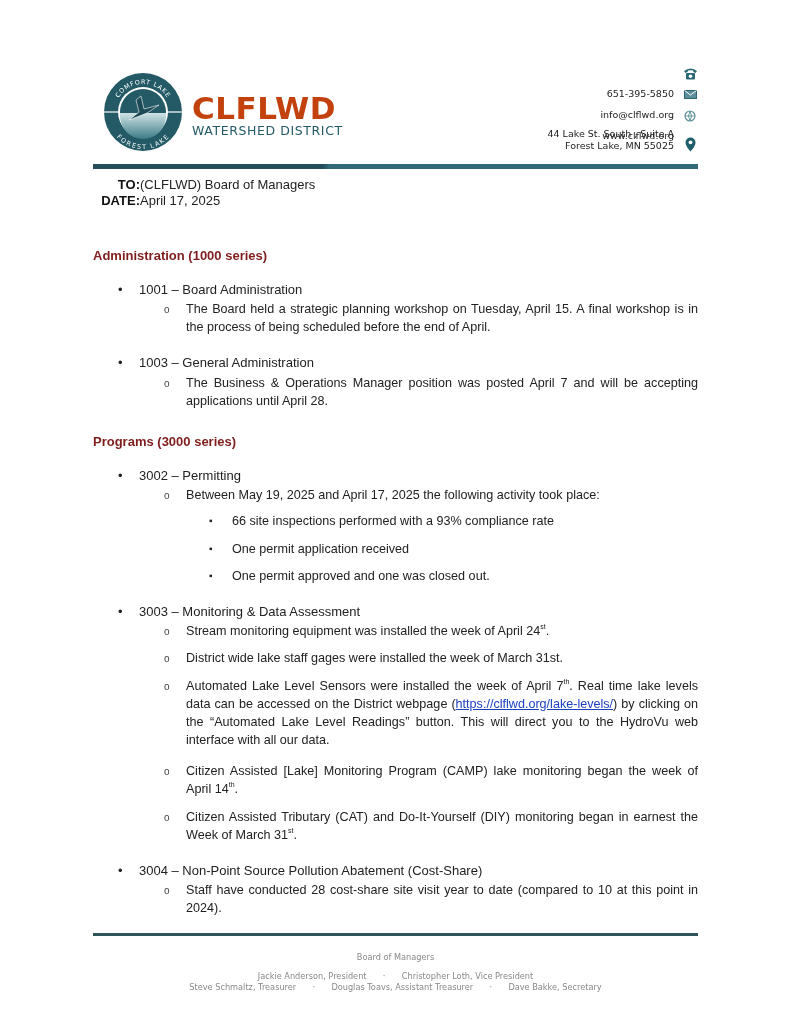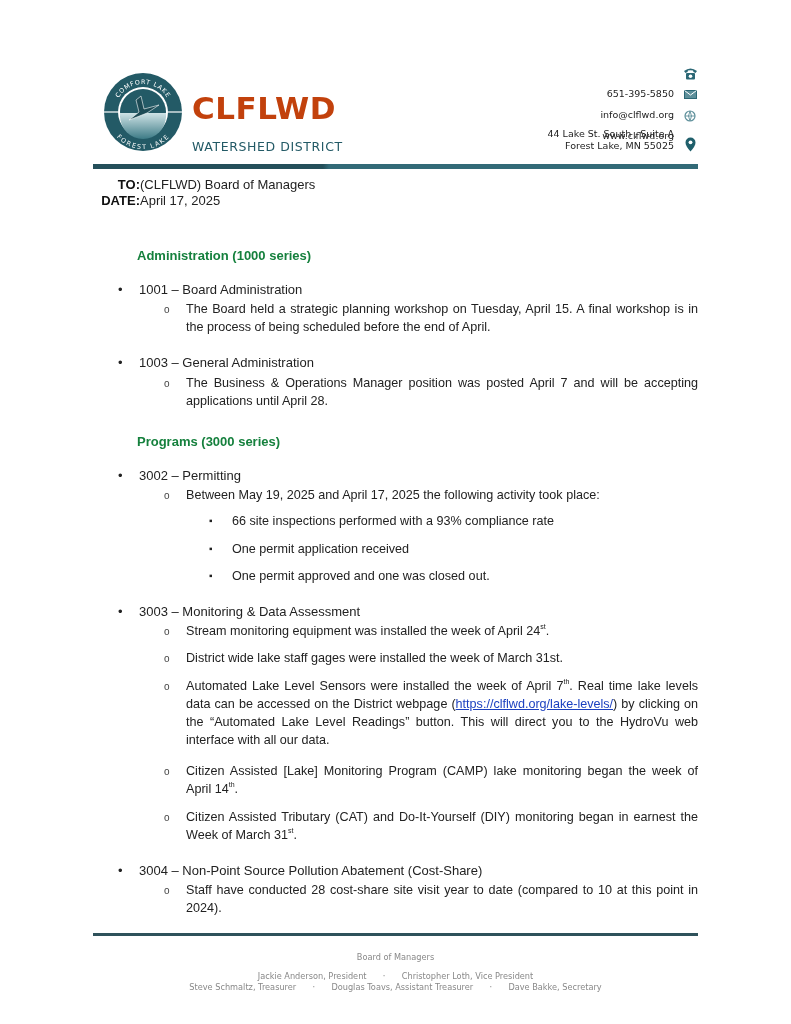--- a/index.html
+++ b/index.html
@@ -6,41 +6,41 @@
   body { width: 791px; height: 1024px; position: relative; overflow: hidden;
          font-family: "Liberation Sans", sans-serif; color: #222; }
   .page { position: absolute; left: 0; top: 0; width: 791px; height: 1024px; }
 
   
   .logo { position: absolute; left: 103px; top: 72px; width: 80px; height: 80px; }
   .brand { position: absolute; left: 192px; top: 92px; }
   .brand-name { font-family: "DejaVu Sans", sans-serif; font-weight: bold; font-size: 31px;
                 color: #c2410c; letter-spacing: 0.5px; line-height: 32px; }
   .brand-sub { font-family: "DejaVu Sans", sans-serif; font-size: 12.5px; color: #235a66;
-               letter-spacing: 0.6px; line-height: 14px; margin-top: 16px; }
+               letter-spacing: 0.6px; line-height: 14px; margin-top: 0px; }
 
   .contact { position: absolute; right: 93px; top: 63px; text-align: right;
              font-family: "DejaVu Sans", sans-serif; font-size: 9.5px; color: #222; }
   .contact-row { display: flex; justify-content: flex-end; align-items: center; height: 21px; }
   .contact-row .txt { margin-right: 8px; line-height: 12px; margin-top: 40px; }
   .contact-row.addr { height: 26px; align-items: flex-end; }
   .cicon { width: 16px; display: inline-flex; justify-content: center; align-items: center; }
 
   .rule-top { position: absolute; left: 93px; top: 164px; width: 605px; height: 5px;
               background: linear-gradient(to right, #244f5a 0%, #244f5a 38%, #326a77 39%, #326a77 100%); }
 
   
   .memo { position: absolute; left: 93px; top: 177px; font-size: 13px; line-height: 15.5px; }
   .memo-row { display: flex; }
   .memo-label { font-weight: bold; width: 47px; color: #111; text-align: right; }
   .memo-label.date { width: 47px; }
   .memo-val { color: #222; }
 
   
-  .section-title { position: absolute; left: 93px; font-weight: bold; font-size: 13px; color: #15803d; margin-left: 44px; }
+  .section-title { position: absolute; left: 93px; font-weight: bold; font-size: 13px; color: #7f1d1d; }
   .l1 { position: absolute; left: 118px; font-size: 13px; color: #222; display: flex; }
   .l1 .bullet { width: 21px; font-size: 13px; }
   .l2 { position: absolute; left: 164px; width: 534px; font-size: 12.6px; color: #222;
         display: flex; line-height: 18px; }
   .l2 .bullet { width: 22px; flex: none; font-size: 10px; padding-top: 1px; color: #444; }
   .l2 .txt { text-align: justify; flex: 1; }
   .l3 { position: absolute; left: 209px; font-size: 12.6px; color: #222; display: flex; }
   .l3 .bullet { width: 23px; font-size: 10px; padding-top: 1px; }
   sup { font-size: 7px; vertical-align: top; line-height: 10px; }
   a.link { color: #1a3fbf; text-decoration: underline; }

